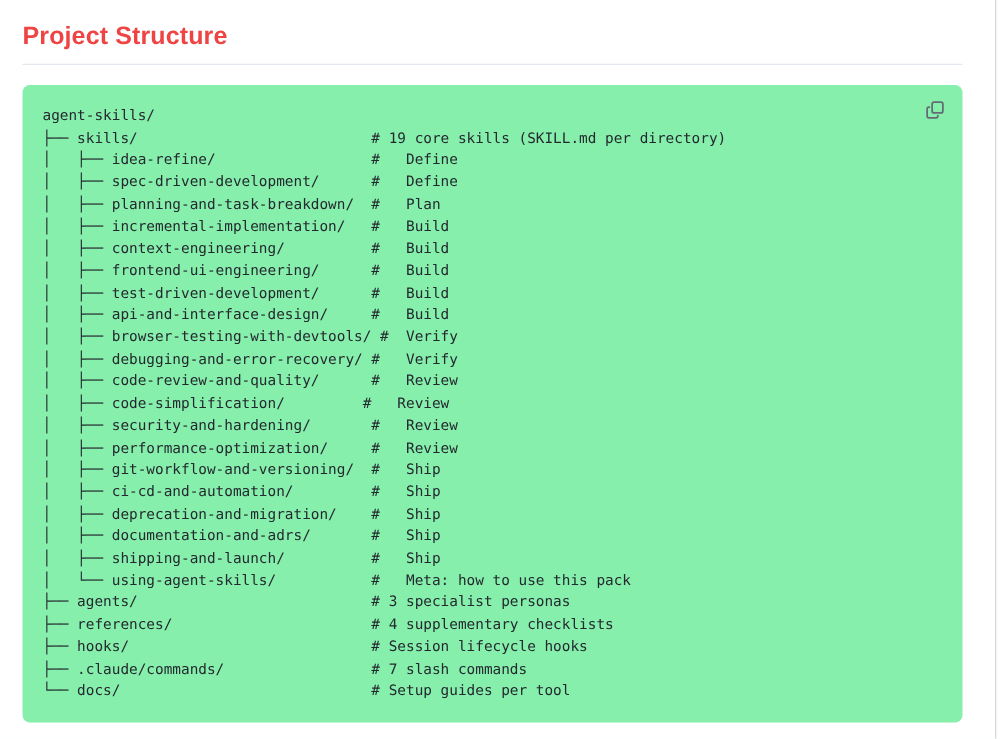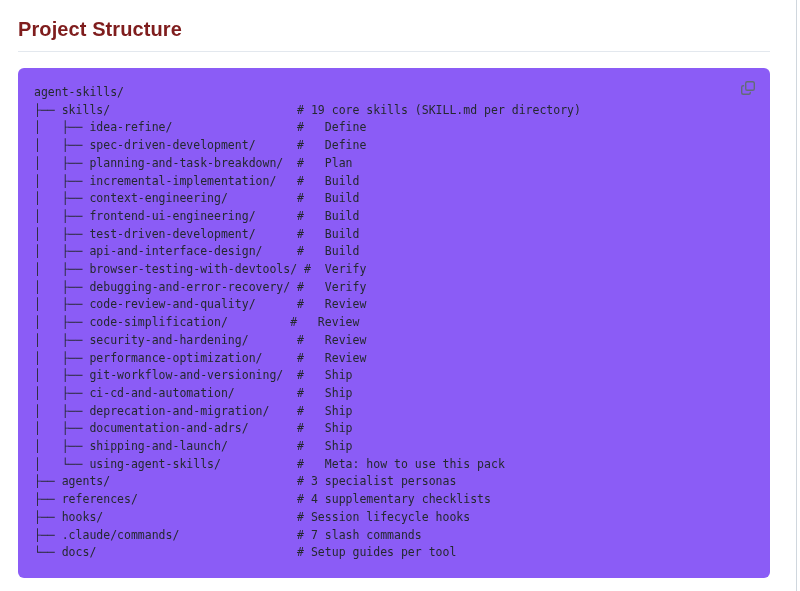--- a/index.html
+++ b/index.html
@@ -16,29 +16,29 @@
     background: #ffffff;
   }
   .content {
     padding: 16px 0 0 18px;
     width: 770px;
   }
   h2.page-title {
     font-size: 20px;
     font-weight: 700;
     line-height: 1.3;
-    color: #7f1d1d;
+    color: #ef4444;
     padding-bottom: 9px;
     border-bottom: 1px solid #e3e8ee;
     margin-bottom: 16px;
     letter-spacing: 0.1px;
   }
   .codeblock {
     position: relative;
-    background: #8b5cf6;
+    background: #86efac;
     border-radius: 6px;
     width: 752px;
   }
   .codeblock pre {
     margin: 0;
     padding: 16px;
     font-family: "DejaVu Sans Mono", "Liberation Mono", monospace;
     font-size: 11.5px;
     line-height: 17.7px;
     color: #24292f;

